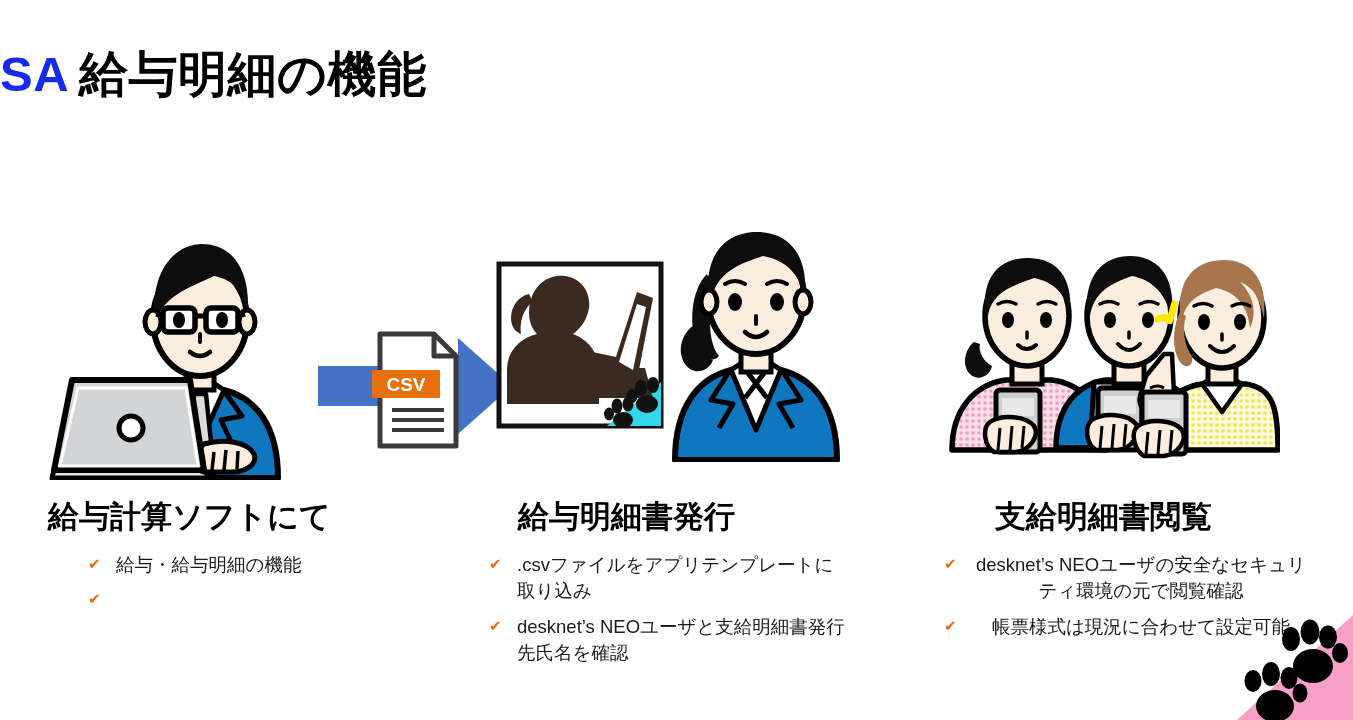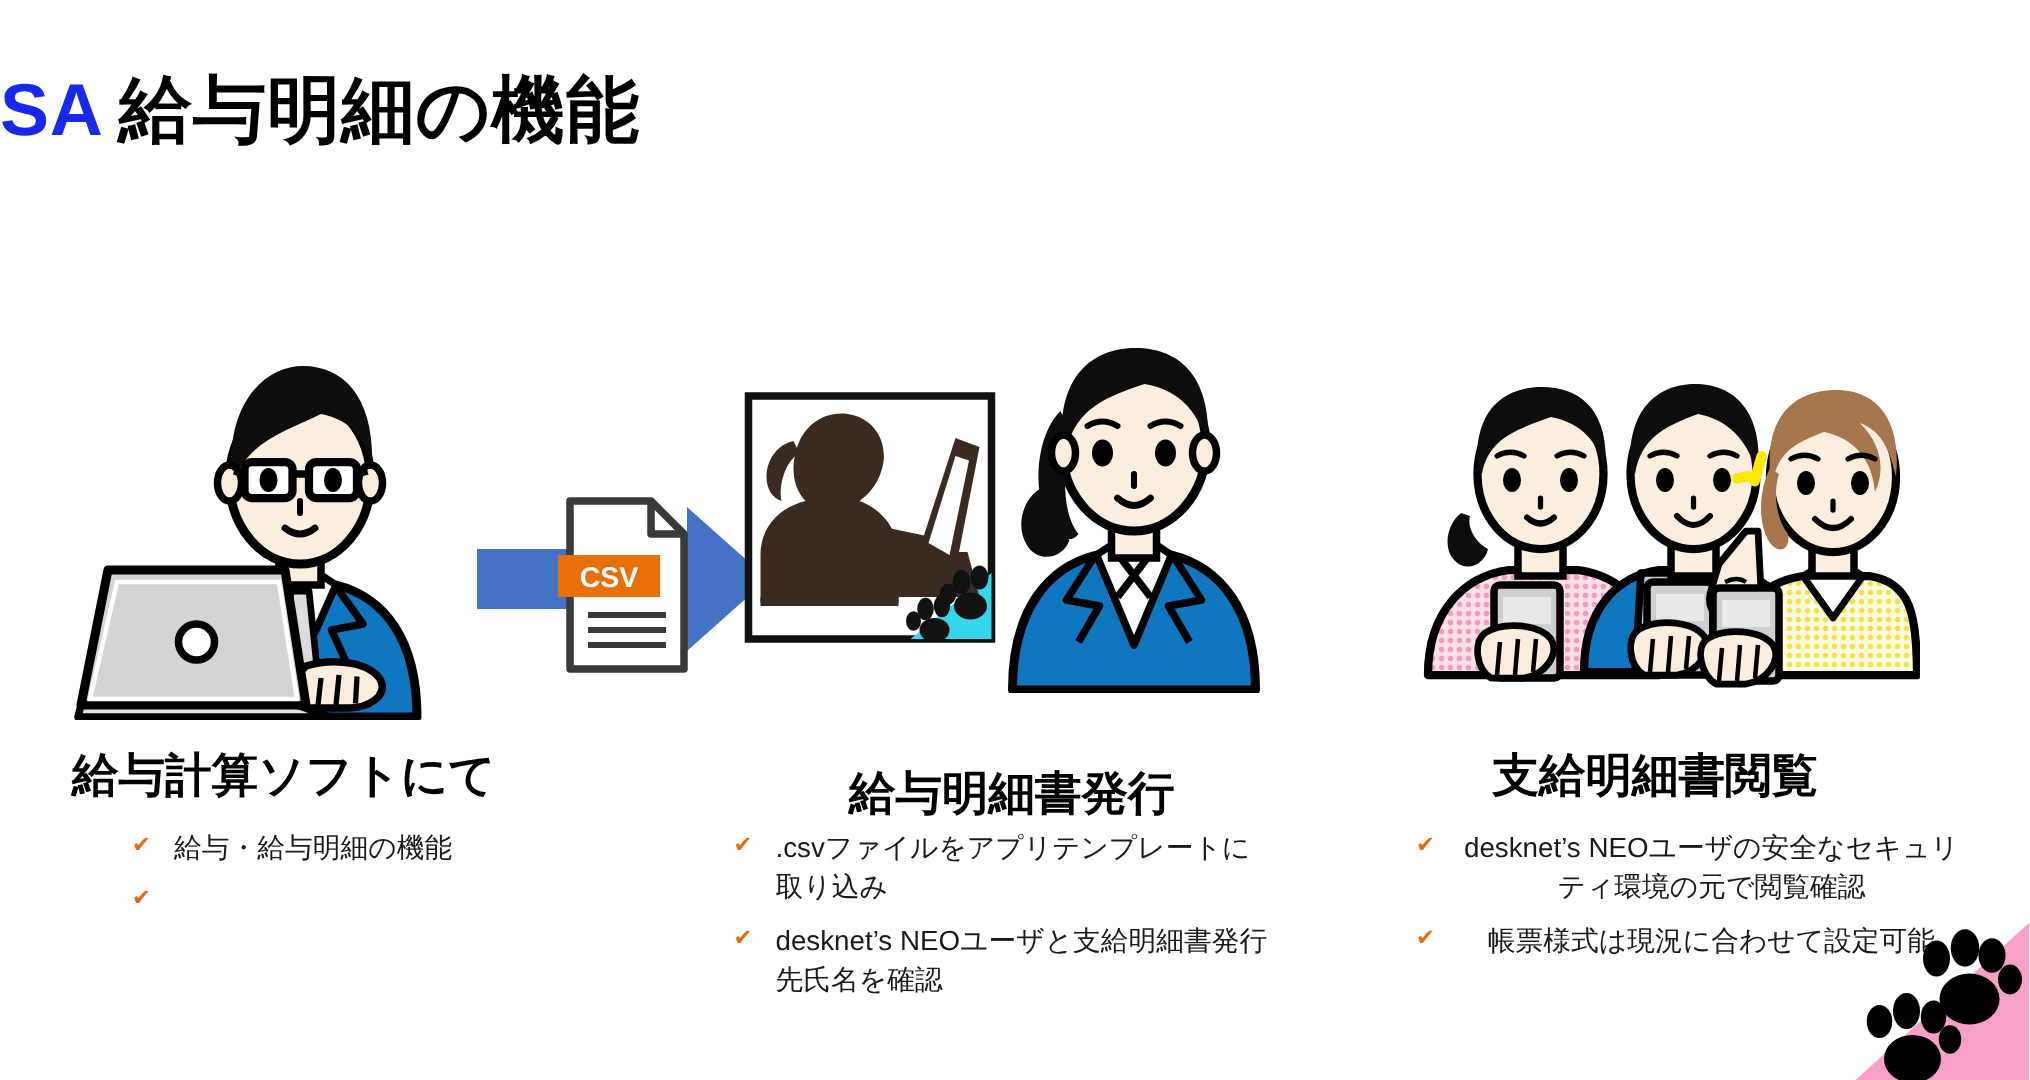--- a/index.html
+++ b/index.html
@@ -74,21 +74,21 @@
     line-height: 1.5;
   }
 
   
   #col1 { left: 48px; width: 400px; }
   #col1 .col-head { position: absolute; top: 270px; left: 0; }
   #col1 .bullets  { position: absolute; top: 322px; left: 36px; width: 368px; }
 
   
   #col2 { left: 485px; width: 400px; }
-  #col2 .col-head { position: absolute; top: 282px; left: 33px; margin-left: 48px; }
+  #col2 .col-head { position: absolute; top: 270px; left: 33px; }
   #col2 .bullets  { position: absolute; top: 322px; left: 0px; width: 360px; }
 
   
   #col3 { left: 940px; width: 400px; text-align: center; }
   #col3 .col-head { position: absolute; top: 270px; left: 55px; }
   #col3 .bullets  { position: absolute; top: 322px; left: 0px; width: 370px; }
 
   
   .art-svg { display: block; }
 

